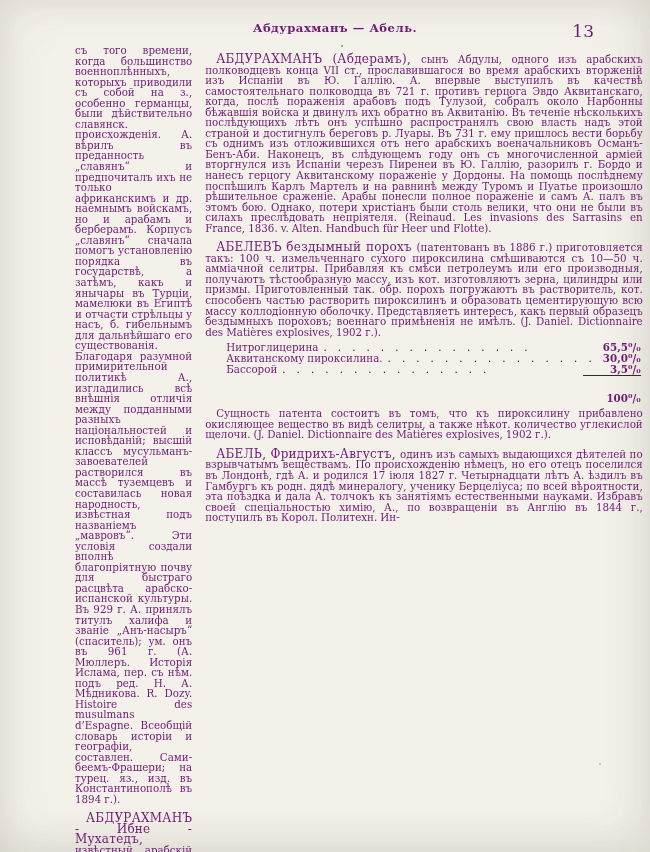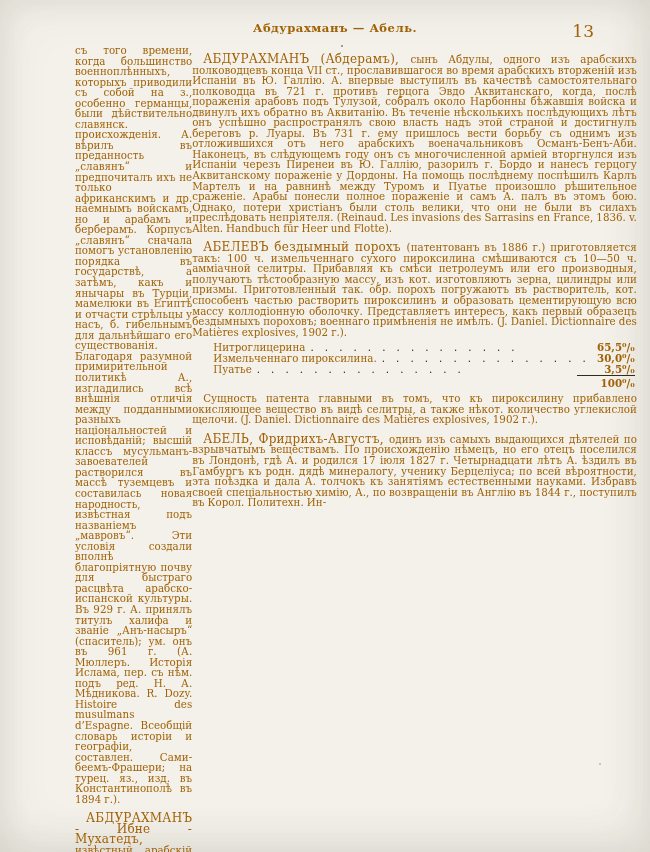--- a/index.html
+++ b/index.html
@@ -10,21 +10,21 @@
   }
   .page {
     position: relative;
     width: 650px; height: 852px;
     background: #f3f1ea;
     box-shadow:
       inset 0 0 55px rgba(92, 82, 60, 0.08),
       inset -12px -16px 34px rgba(92, 82, 60, 0.07),
       inset 10px 8px 26px rgba(92, 82, 60, 0.05);
     overflow: hidden;
-    color: #a16207;
+    color: #701a75;
   }
   .running-head {
     position: absolute;
     top: 21px; left: 75px; right: 55px;
     height: 16px;
   }
   .running-head .title {
     position: absolute; left: 0; right: 0;
     text-align: center;
     font-weight: bold;
@@ -33,20 +33,21 @@
   }
   .running-head .pagenum {
     position: absolute; right: 1px; top: 0;
     font-size: 17px;
   }
   .content {
     position: absolute;
     top: 45px; left: 75px; right: 55px; bottom: 14px;
     display: grid;
     grid-template-columns: 1fr 1fr;
+    column-gap: 13px;
   }
   .column {
     text-align: justify;
     font-size: 10.3px;
     line-height: 10.55px;
     hyphens: auto;
     -webkit-hyphens: auto;
     word-spacing: -0.2px;
   }
   p.para { margin: 0; text-indent: 11px; }
@@ -67,21 +68,21 @@
   .comp-leader { flex: 1; overflow: hidden; white-space: nowrap; margin: 0 5px; }
   .comp-leader::after {
     content: ".  .  .  .  .  .  .  .  .  .  .  .  .  .  .";
     letter-spacing: 4px;
     color: #2a2820;
   }
   .comp-value { white-space: nowrap; text-align: right; min-width: 40px; font-weight: bold; }
   .comp-total { display: flex; justify-content: flex-end; line-height: 12px; }
   .comp-total .comp-value {
     border-top: 1px solid #2e2b22;
-    padding-top: 1px;
+    padding-top: 16px;
     min-width: 58px;
   }
   .speck {
     position: absolute;
     width: 2px; height: 2px;
     border-radius: 50%;
     background: rgba(45, 40, 28, 0.55);
   }
 </style>
 </head>
@@ -102,34 +103,34 @@
     <div class="column">
         <p class="para entry first"><span class="run-b">АБДУРАХМАНЪ (Абдерамъ), </span><span>сынъ Абдулы, одного изъ арабскихъ полководцевъ конца VII ст., прославившагося во время арабскихъ вторженій изъ Испаніи въ Ю. Галлію. А. впервые выступилъ въ качествѣ самостоятельнаго полководца въ 721 г. противъ герцога Эвдо Аквитанскаго, когда, послѣ пораженія арабовъ подъ Тулузой, собралъ около Нарбонны бѣжавшія войска и двинулъ ихъ обратно въ Аквитанію. Въ теченіе нѣсколькихъ послѣдующихъ лѣтъ онъ успѣшно распространялъ свою власть надъ этой страной и достигнулъ береговъ р. Луары. Въ 731 г. ему пришлось вести борьбу съ однимъ изъ отложившихся отъ него арабскихъ военачальниковъ Османъ-Бенъ-Аби. Наконецъ, въ слѣдующемъ году онъ съ многочисленной арміей вторгнулся изъ Испаніи черезъ Пиренеи въ Ю. Галлію, разорилъ г. Бордо и нанесъ герцогу Аквитанскому пораженіе у Дордоны. На помощь послѣднему поспѣшилъ Карлъ Мартелъ и на равнинѣ между Туромъ и Пуатье произошло рѣшительное сраженіе. Арабы понесли полное пораженіе и самъ А. палъ въ этомъ бою. Однако, потери христіанъ были столь велики, что они не были въ силахъ преслѣдовать непріятеля. (</span><span class="run-i">Reinaud.</span><span> Les invasions des Sarrasins en France, 1836. </span><span class="run-i">v. Alten.</span><span> Handbuch für Heer und Flotte).</span></p>
         <p class="para entry"><span class="run-b">АБЕЛЕВЪ бездымный порохъ </span><span>(патентованъ въ 1886 г.) приготовляется такъ: 100 ч. измельченнаго сухого пироксилина смѣшиваются съ 10—50 ч. амміачной селитры. Прибавляя къ смѣси петролеумъ или его производныя, получаютъ тѣстообразную массу, изъ кот. изготовляютъ зерна, цилиндры или призмы. Приготовленный так. обр. порохъ погружаютъ въ растворитель, кот. способенъ частью растворить пироксилинъ и образовать цементирующую всю массу коллодіонную оболочку. Представляетъ интересъ, какъ первый образецъ бездымныхъ пороховъ; военнаго примѣненія не имѣлъ. (</span><span class="run-i">J. Daniel.</span><span> Dictionnaire des Matières explosives, 1902 г.).</span></p>
         <div class="comp-table">
           <div class="comp-row">
             <span class="comp-label">Нитроглицерина</span>
             <span class="comp-leader"></span>
             <span class="comp-value">65,5⁰/₀</span>
           </div>
           <div class="comp-row">
-            <span class="comp-label">Измельченнаго пироксилина.</span>
+            <span class="comp-label">Аквитанскому пироксилина.</span>
             <span class="comp-leader"></span>
             <span class="comp-value">30,0⁰/₀</span>
           </div>
           <div class="comp-row">
-            <span class="comp-label">Пуатье</span>
+            <span class="comp-label">Бассорой</span>
             <span class="comp-leader"></span>
             <span class="comp-value">3,5⁰/₀</span>
           </div>
           <div class="comp-total">
             <span class="comp-value">100⁰/₀</span>
           </div>
         </div>
-        <p class="para"><span>Сущность патента главными въ томъ, что къ пироксилину прибавлено окисляющее вещество въ видѣ селитры, а также нѣкот. количество углекислой щелочи. (</span><span class="run-i">J. Daniel.</span><span> Dictionnaire des Matières explosives, 1902 г.).</span></p>
+        <p class="para"><span>Сущность патента состоитъ въ томъ, что къ пироксилину прибавлено окисляющее вещество въ видѣ селитры, а также нѣкот. количество углекислой щелочи. (</span><span class="run-i">J. Daniel.</span><span> Dictionnaire des Matières explosives, 1902 г.).</span></p>
         <p class="para entry"><span class="run-b">АБЕЛЬ, Фридрихъ-Августъ, </span><span>одинъ изъ самыхъ выдающихся дѣятелей по взрывчатымъ веществамъ. По происхожденію нѣмецъ, но его отецъ поселился въ Лондонѣ, гдѣ А. и родился 17 іюля 1827 г. Четырнадцати лѣтъ А. ѣздилъ въ Гамбургъ къ родн. дядѣ минералогу, ученику Берцеліуса; по всей вѣроятности, эта поѣздка и дала А. толчокъ къ занятіямъ естественными науками. Избравъ своей спеціальностью химію, А., по возвращеніи въ Англію въ 1844 г., поступилъ въ Корол. Политехн. Ин-</span></p>
       </div>
   </div>
 
   <div class="speck" style="left:341px; top:45px;"></div>
   <div class="speck" style="left:599px; top:763px; opacity:.5;"></div>
 
 </div>
 
 </body></html>

